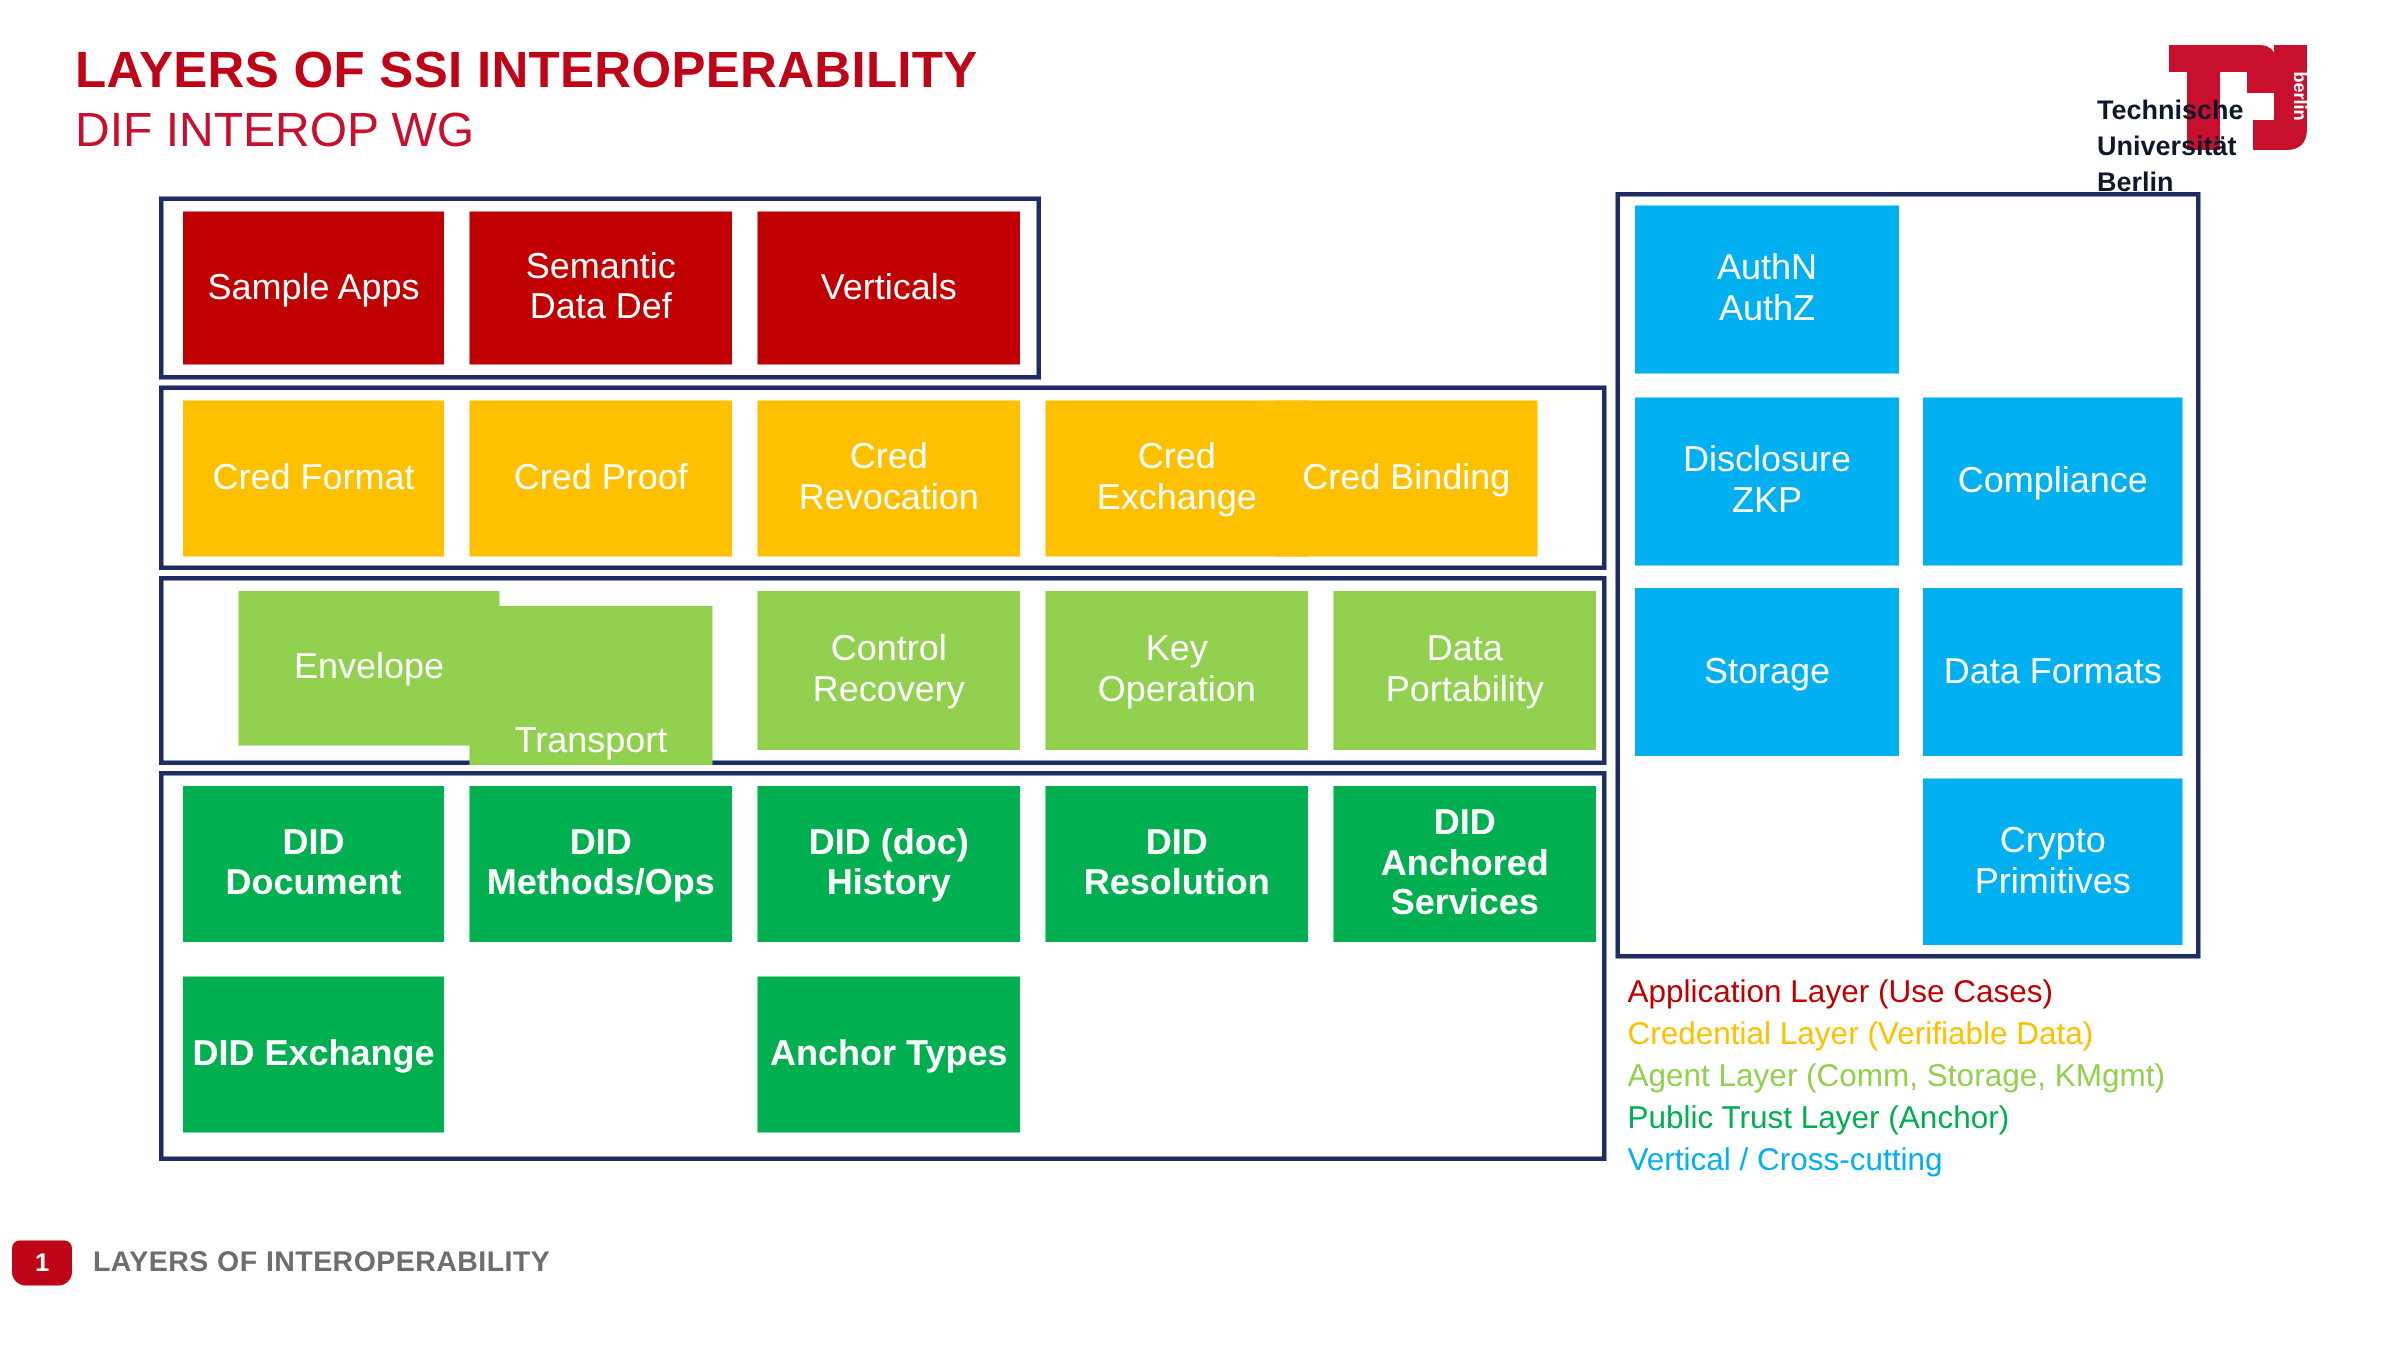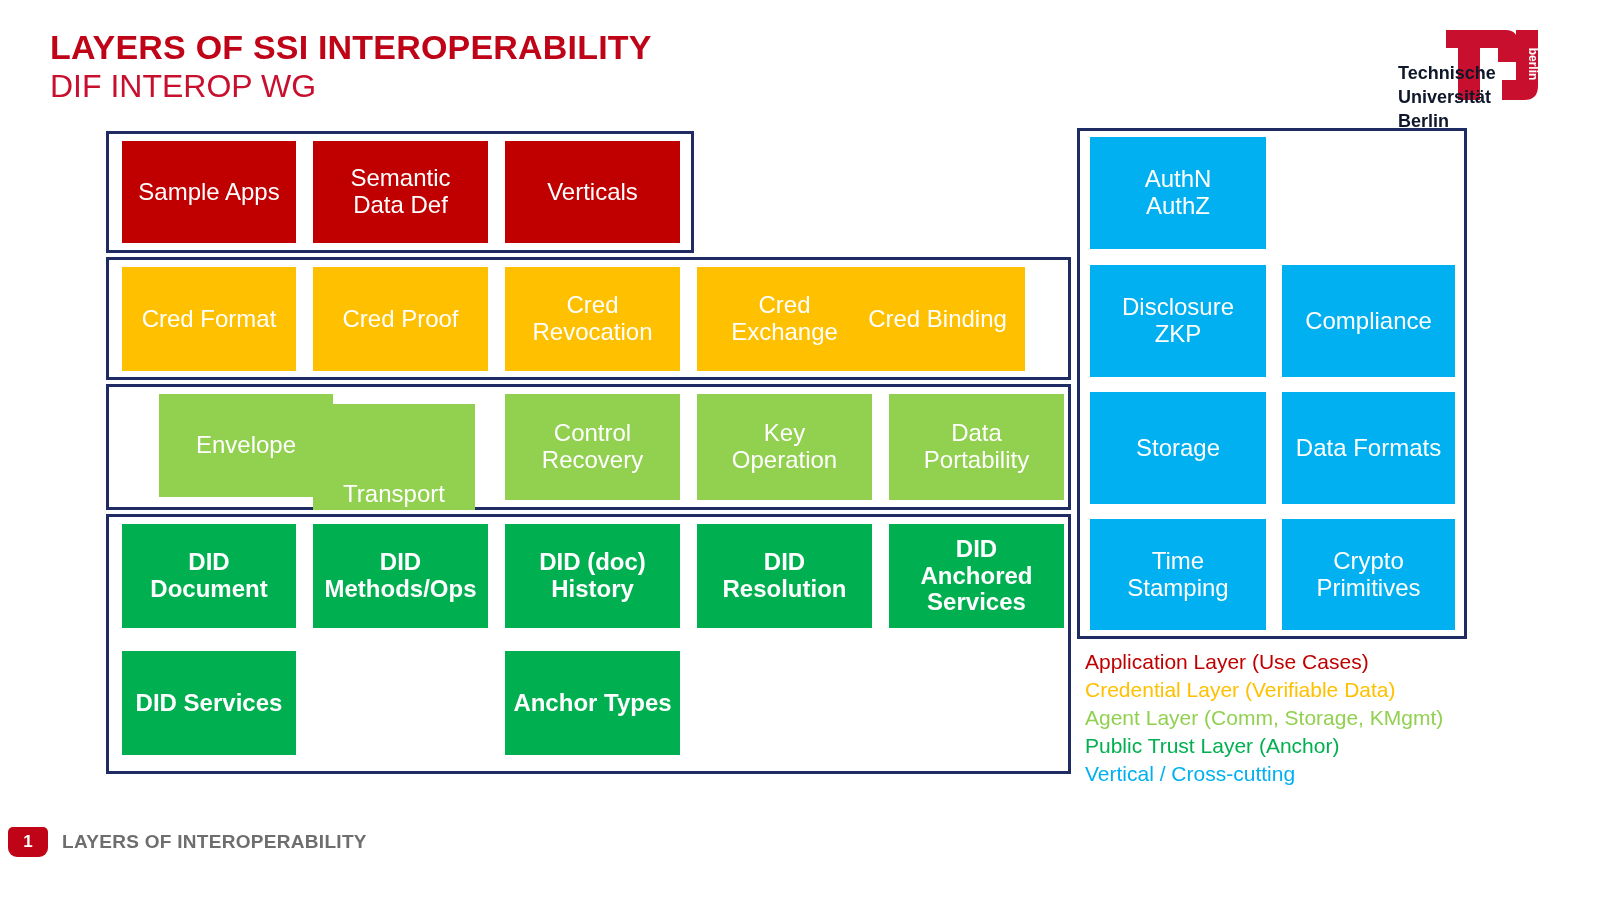--- a/index.html
+++ b/index.html
@@ -256,21 +256,21 @@
   </div>
   <div class="cell c-trust" style="left:889px; top:524px; width:175px; height:104px;">
     <span>
         <div>DID</div>
         <div>Anchored</div>
         <div>Services</div>
       </span>
   </div>
 
   <div class="cell c-trust" style="left:122px; top:651px; width:174px; height:104px;">
-    <span>DID Services</span>
+    <span>DID Exchange</span>
   </div>
   <div class="cell c-trust" style="left:505px; top:651px; width:175px; height:104px;">
     <span>Anchor Types</span>
   </div>
 
   <div class="cell c-vert" style="left:1090px; top:137px; width:176px; height:112px;">
     <span>
         <div>AuthN</div>
         <div>AuthZ</div>
       </span>
@@ -286,26 +286,20 @@
     <span>Compliance</span>
   </div>
 
   <div class="cell c-vert" style="left:1090px; top:392px; width:176px; height:112px;">
     <span>Storage</span>
   </div>
   <div class="cell c-vert" style="left:1282px; top:392px; width:173px; height:112px;">
     <span>Data Formats</span>
   </div>
 
-  <div class="cell c-vert" style="left:1090px; top:519px; width:176px; height:111px;">
-    <span>
-        <div>Time</div>
-        <div>Stamping</div>
-      </span>
-  </div>
   <div class="cell c-vert" style="left:1282px; top:519px; width:173px; height:111px;">
     <span>
         <div>Crypto</div>
         <div>Primitives</div>
       </span>
   </div>
 
 </div>
 
 <div id="legend">

